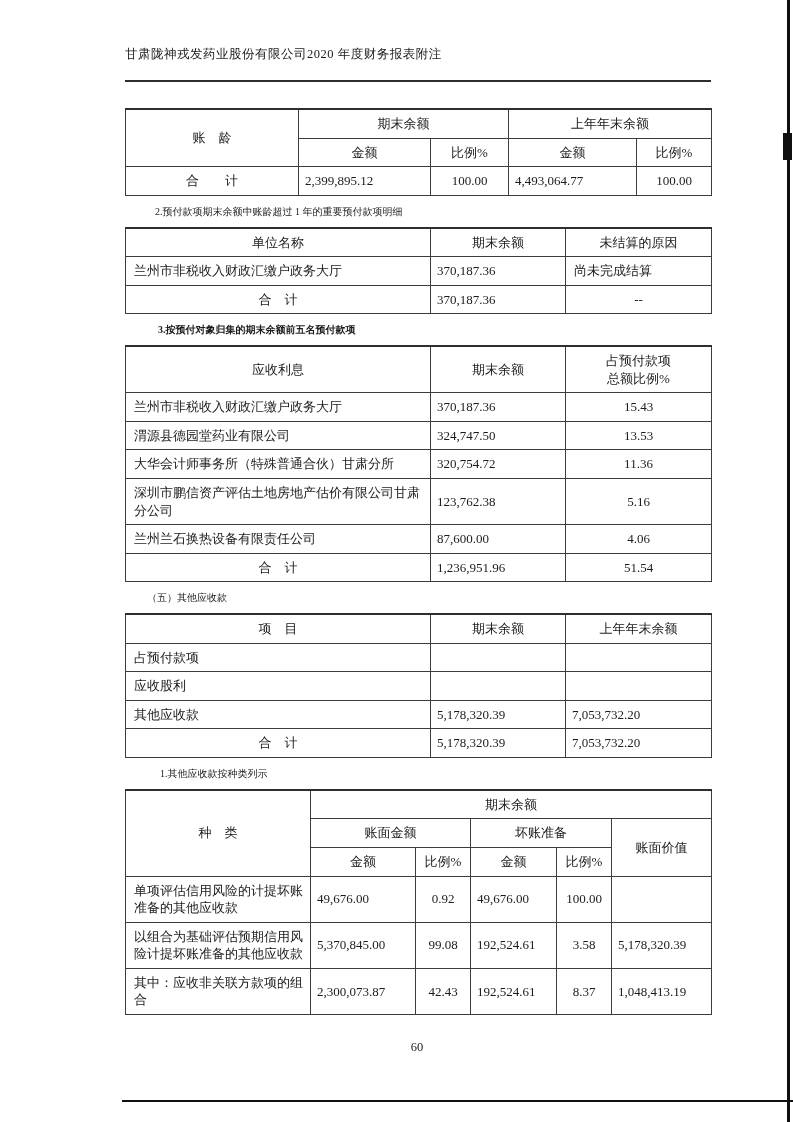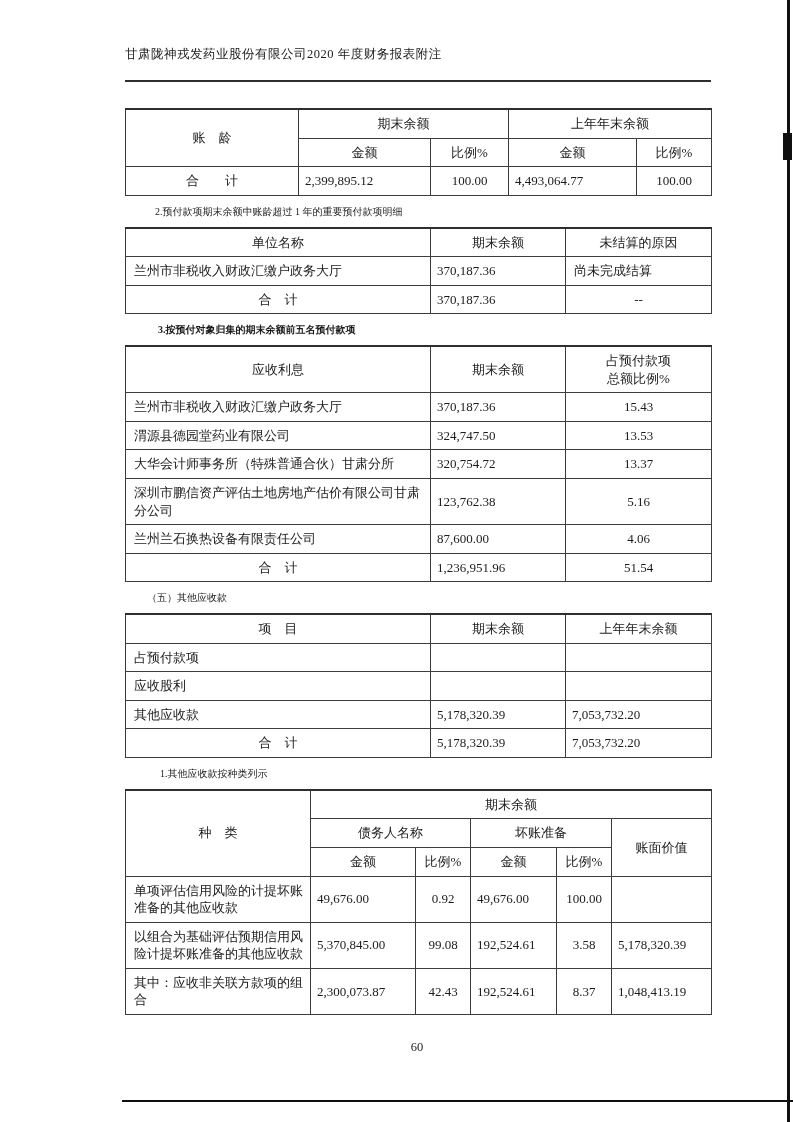--- a/index.html
+++ b/index.html
@@ -135,21 +135,21 @@
         <td class="c">15.43</td>
       </tr>
       <tr>
         <td class="l">渭源县德园堂药业有限公司</td>
         <td class="r">324,747.50</td>
         <td class="c">13.53</td>
       </tr>
       <tr>
         <td class="l">大华会计师事务所（特殊普通合伙）甘肃分所</td>
         <td class="r">320,754.72</td>
-        <td class="c">13.37</td>
+        <td class="c">11.36</td>
       </tr>
       <tr>
         <td class="l">深圳市鹏信资产评估土地房地产估价有限公司甘肃分公司</td>
         <td class="r">123,762.38</td>
         <td class="c">5.16</td>
       </tr>
       <tr>
         <td class="l">兰州兰石换热设备有限责任公司</td>
         <td class="r">87,600.00</td>
         <td class="c">4.06</td>
@@ -209,21 +209,21 @@
           <col style="width:86px">
           <col style="width:55px">
           <col style="width:100px">
       </colgroup>
       <tbody>
           <tr>
         <td class="c" rowspan="3">种　类</td>
         <td class="c" colspan="5">期末余额</td>
       </tr>
       <tr>
-        <td class="c" colspan="2">债务人名称</td>
+        <td class="c" colspan="2">账面金额</td>
         <td class="c" colspan="2">坏账准备</td>
         <td class="c" rowspan="2">账面价值</td>
       </tr>
       <tr>
         <td class="c">金额</td>
         <td class="c">比例%</td>
         <td class="c">金额</td>
         <td class="c">比例%</td>
       </tr>
       <tr>

